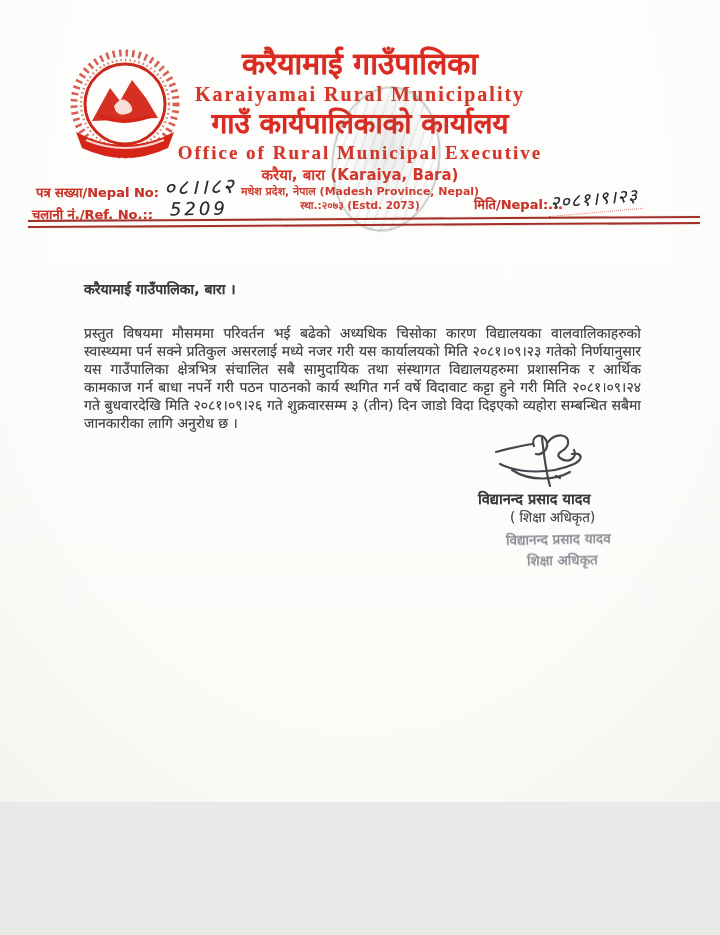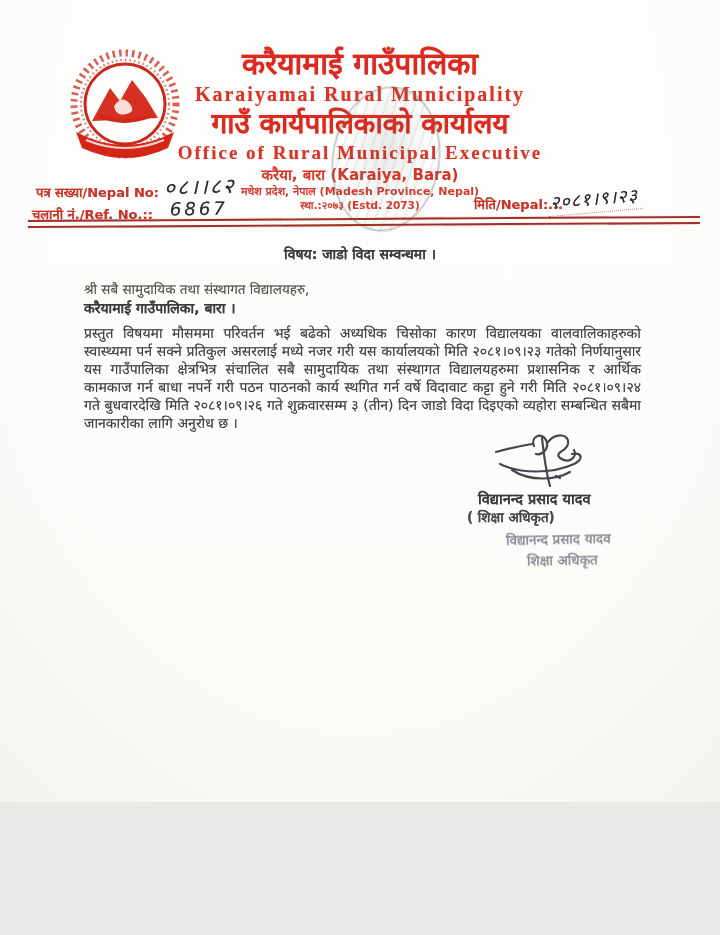--- a/index.html
+++ b/index.html
@@ -55,21 +55,21 @@
   .recip1{font-size:13.5px;color:#57524f;text-shadow:0 0 0.6px rgba(87,82,79,0.45);}
   .recip2{font-size:14px;font-weight:bold;color:#3c3a38;text-shadow:0 0 0.5px rgba(60,58,56,0.5);}
   .body-par{
     left:84px;top:324px;width:557px;
     font-size:14px;line-height:18px;text-align:justify;
     color:#403f44;text-shadow:0 0 0.6px rgba(64,63,68,0.45);
   }
   
   .sig-scribble{left:490px;top:430px;width:112px;height:60px;}
   .sig-name{left:478px;top:488px;font-size:14.5px;font-weight:bold;color:#3a383c;text-shadow:0 0 0.5px rgba(58,56,60,0.5);}
-  .sig-desig{left:467px;top:508px;font-size:13.5px;font-weight:bold;color:#4a4848;text-shadow:0 0 0.5px rgba(74,72,72,0.45);}
+  .sig-desig{left:510px;top:508px;font-size:13.5px;font-weight:normal;color:#4a4848;text-shadow:0 0 0.5px rgba(74,72,72,0.45);}
   .stamp-name{left:506px;top:530px;font-size:13.5px;font-weight:bold;color:#8e8d96;filter:blur(0.35px);transform:rotate(-1deg);}
   .stamp-desig{left:527px;top:551px;font-size:13.5px;font-weight:bold;color:#918f99;filter:blur(0.35px);transform:rotate(-1deg);}
   
   .ftr-rule{left:34px;top:891px;width:656px;height:3px;background:#7c2b28;border-radius:2px;transform:rotate(-0.25deg);}
   .ftr-text{left:0;top:899px;width:720px;text-align:center;font-size:12px;font-weight:bold;color:#8c3a33;text-shadow:0 0 0.5px rgba(140,58,51,0.45);}
 </style>
 </head>
 <body>
 
 <div class="page">
@@ -99,30 +99,28 @@
     <div class="hdr-addr">करैया, बारा (Karaiya, Bara)</div>
     <div class="hdr-prov">मधेश प्रदेश, नेपाल (Madesh Province, Nepal)</div>
     <div class="hdr-estd">स्था.:२०७३ (Estd. 2073)</div>
   </div>
 
   <div class="abs hdr-stamp"></div>
 
   <div class="abs lbl letter-no-label">पत्र सख्या/Nepal No:</div>
   <div class="abs hand letter-no-value">०८।।८२</div>
   <div class="abs lbl ref-no-label">चलानी नं./Ref. No.::</div>
-  <div class="abs hand ref-no-value">6867</div>
+  <div class="abs hand ref-no-value">5209</div>
   <div class="abs lbl date-label">मिति/Nepal:...</div>
   <div class="abs hand date-value">२०८१।९।२३</div>
 
   <div class="abs hdr-rule"></div>
 
-  <div class="abs subject">विषय: जाडो विदा सम्वन्धमा ।</div>
 
   <div class="abs recipient">
-    <div class="recip1">श्री सबै सामुदायिक तथा संस्थागत विद्यालयहरु,</div>
     <div class="recip2">करैयामाई गाउँपालिका, बारा ।</div>
   </div>
 
   <div class="abs body-par">प्रस्तुत विषयमा मौसममा परिवर्तन भई बढेको अध्यधिक चिसोका कारण विद्यालयका वालवालिकाहरुको स्वास्थ्यमा पर्न सक्ने प्रतिकुल असरलाई मध्ये नजर गरी यस कार्यालयको मिति २०८१।०९।२३ गतेको निर्णयानुसार यस गाउँपालिका क्षेत्रभित्र संचालित सबै सामुदायिक तथा संस्थागत विद्यालयहरुमा प्रशासनिक र आर्थिक कामकाज गर्न बाधा नपर्ने गरी पठन पाठनको कार्य स्थगित गर्न वर्षे विदावाट कट्टा हुने गरी मिति २०८१।०९।२४ गते बुधवारदेखि मिति २०८१।०९।२६ गते शुक्रवारसम्म ३ (तीन) दिन जाडो विदा दिइएको व्यहोरा सम्बन्धित सबैमा जानकारीका लागि अनुरोध छ ।</div>
 
   <div class="abs sig-scribble">
     <svg width="112" height="60" viewBox="0 0 112 60">
       <g fill="none" stroke="#2e2d38" stroke-width="2.2" stroke-linecap="round" opacity="0.88">
         <path d="M6,22 C20,18 30,16 42,14"></path>
         <path d="M44,16 C40,6 52,2 56,10 C60,18 52,26 46,24"></path>

